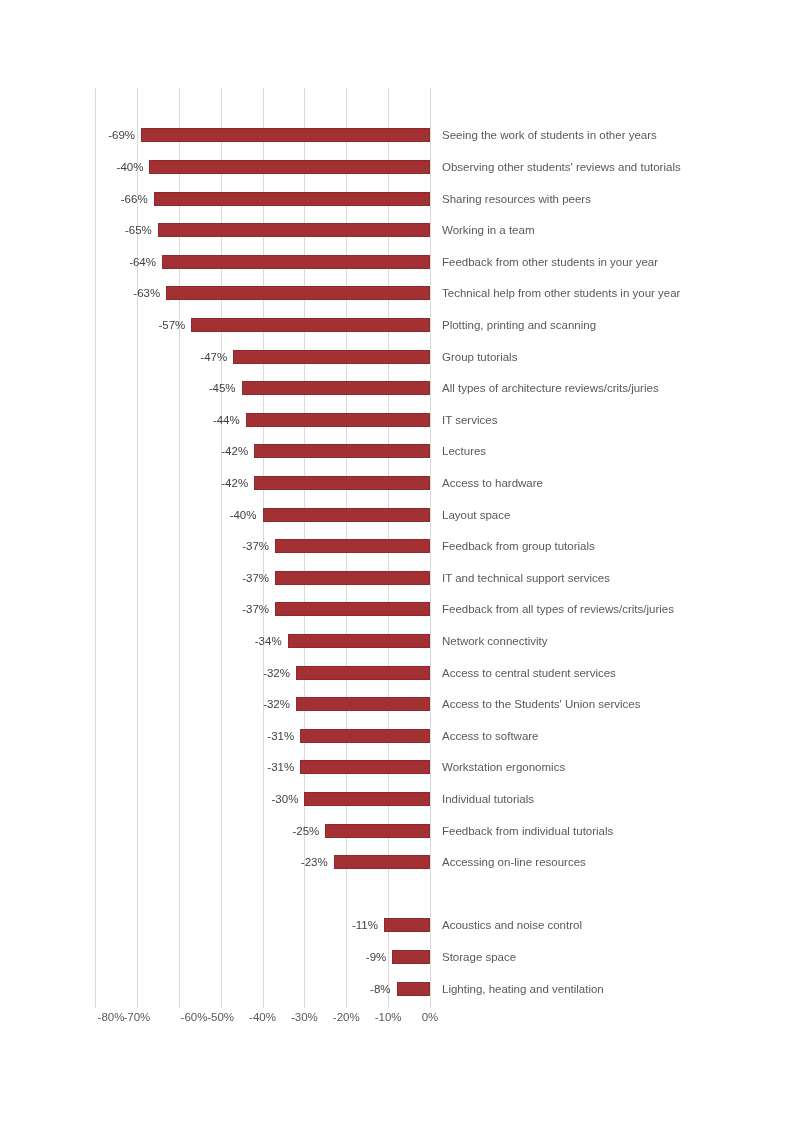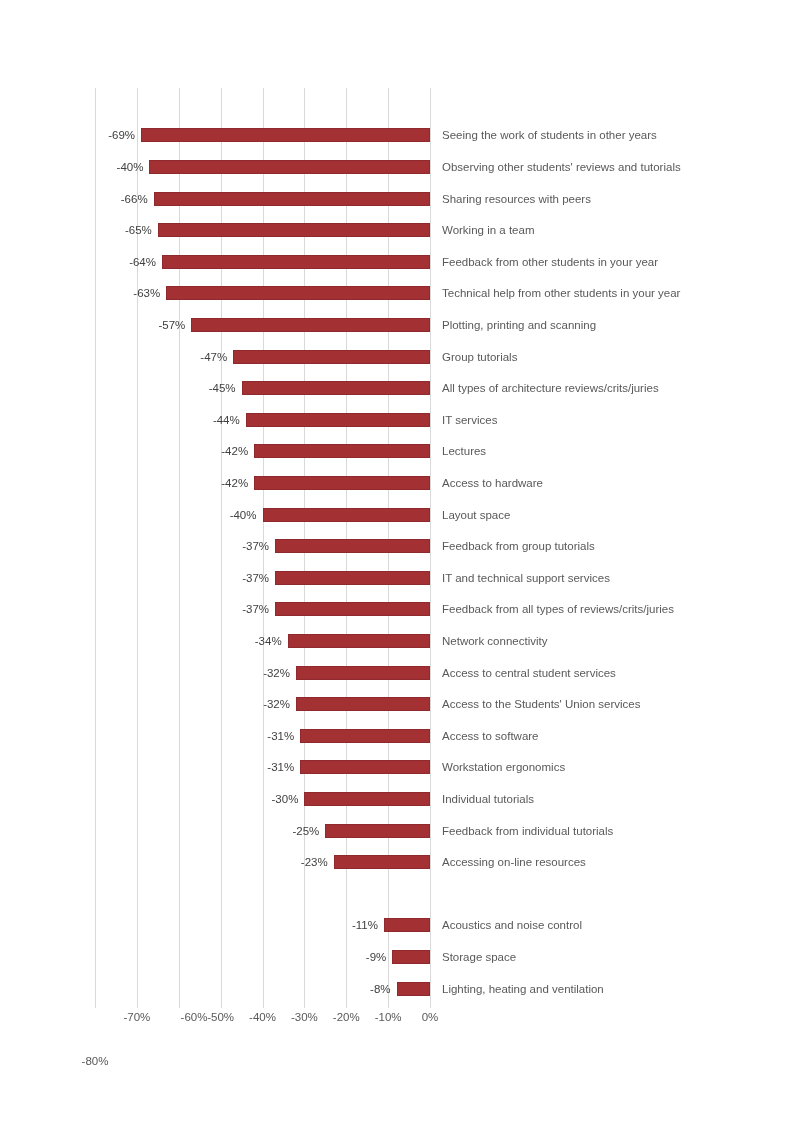--- a/index.html
+++ b/index.html
@@ -252,21 +252,21 @@
       </div>
       <div class="row" style="top: 884.8px;">
         <div class="bar" title="-8%" style="left: 301.5px; width: 33.5px;"></div>
         <div class="value-label" style="left: 0px; width: 301.5px;">-8%</div>
         <div class="cat-label">Lighting, heating and ventilation</div>
       </div>
     </div>
 
   <div id="x-axis">
       <div class="tick-mark" style="left: 0px;"></div>
-      <div class="tick-label" style="left: 0px; margin-top: 44px;">-80%</div>
+      <div class="tick-label" style="left: 16px;">-80%</div>
       <div class="tick-mark" style="left: 41.875px;"></div>
       <div class="tick-label" style="left: 41.875px;">-70%</div>
       <div class="tick-mark" style="left: 83.75px;"></div>
       <div class="tick-label" style="left: 99px; text-align: center;">-60%</div>
       <div class="tick-mark" style="left: 125.625px;"></div>
       <div class="tick-label" style="left: 125.625px;">-50%</div>
       <div class="tick-mark" style="left: 167.5px;"></div>
       <div class="tick-label" style="left: 167.5px;">-40%</div>
       <div class="tick-mark" style="left: 209.375px;"></div>
       <div class="tick-label" style="left: 209.375px;">-30%</div>

